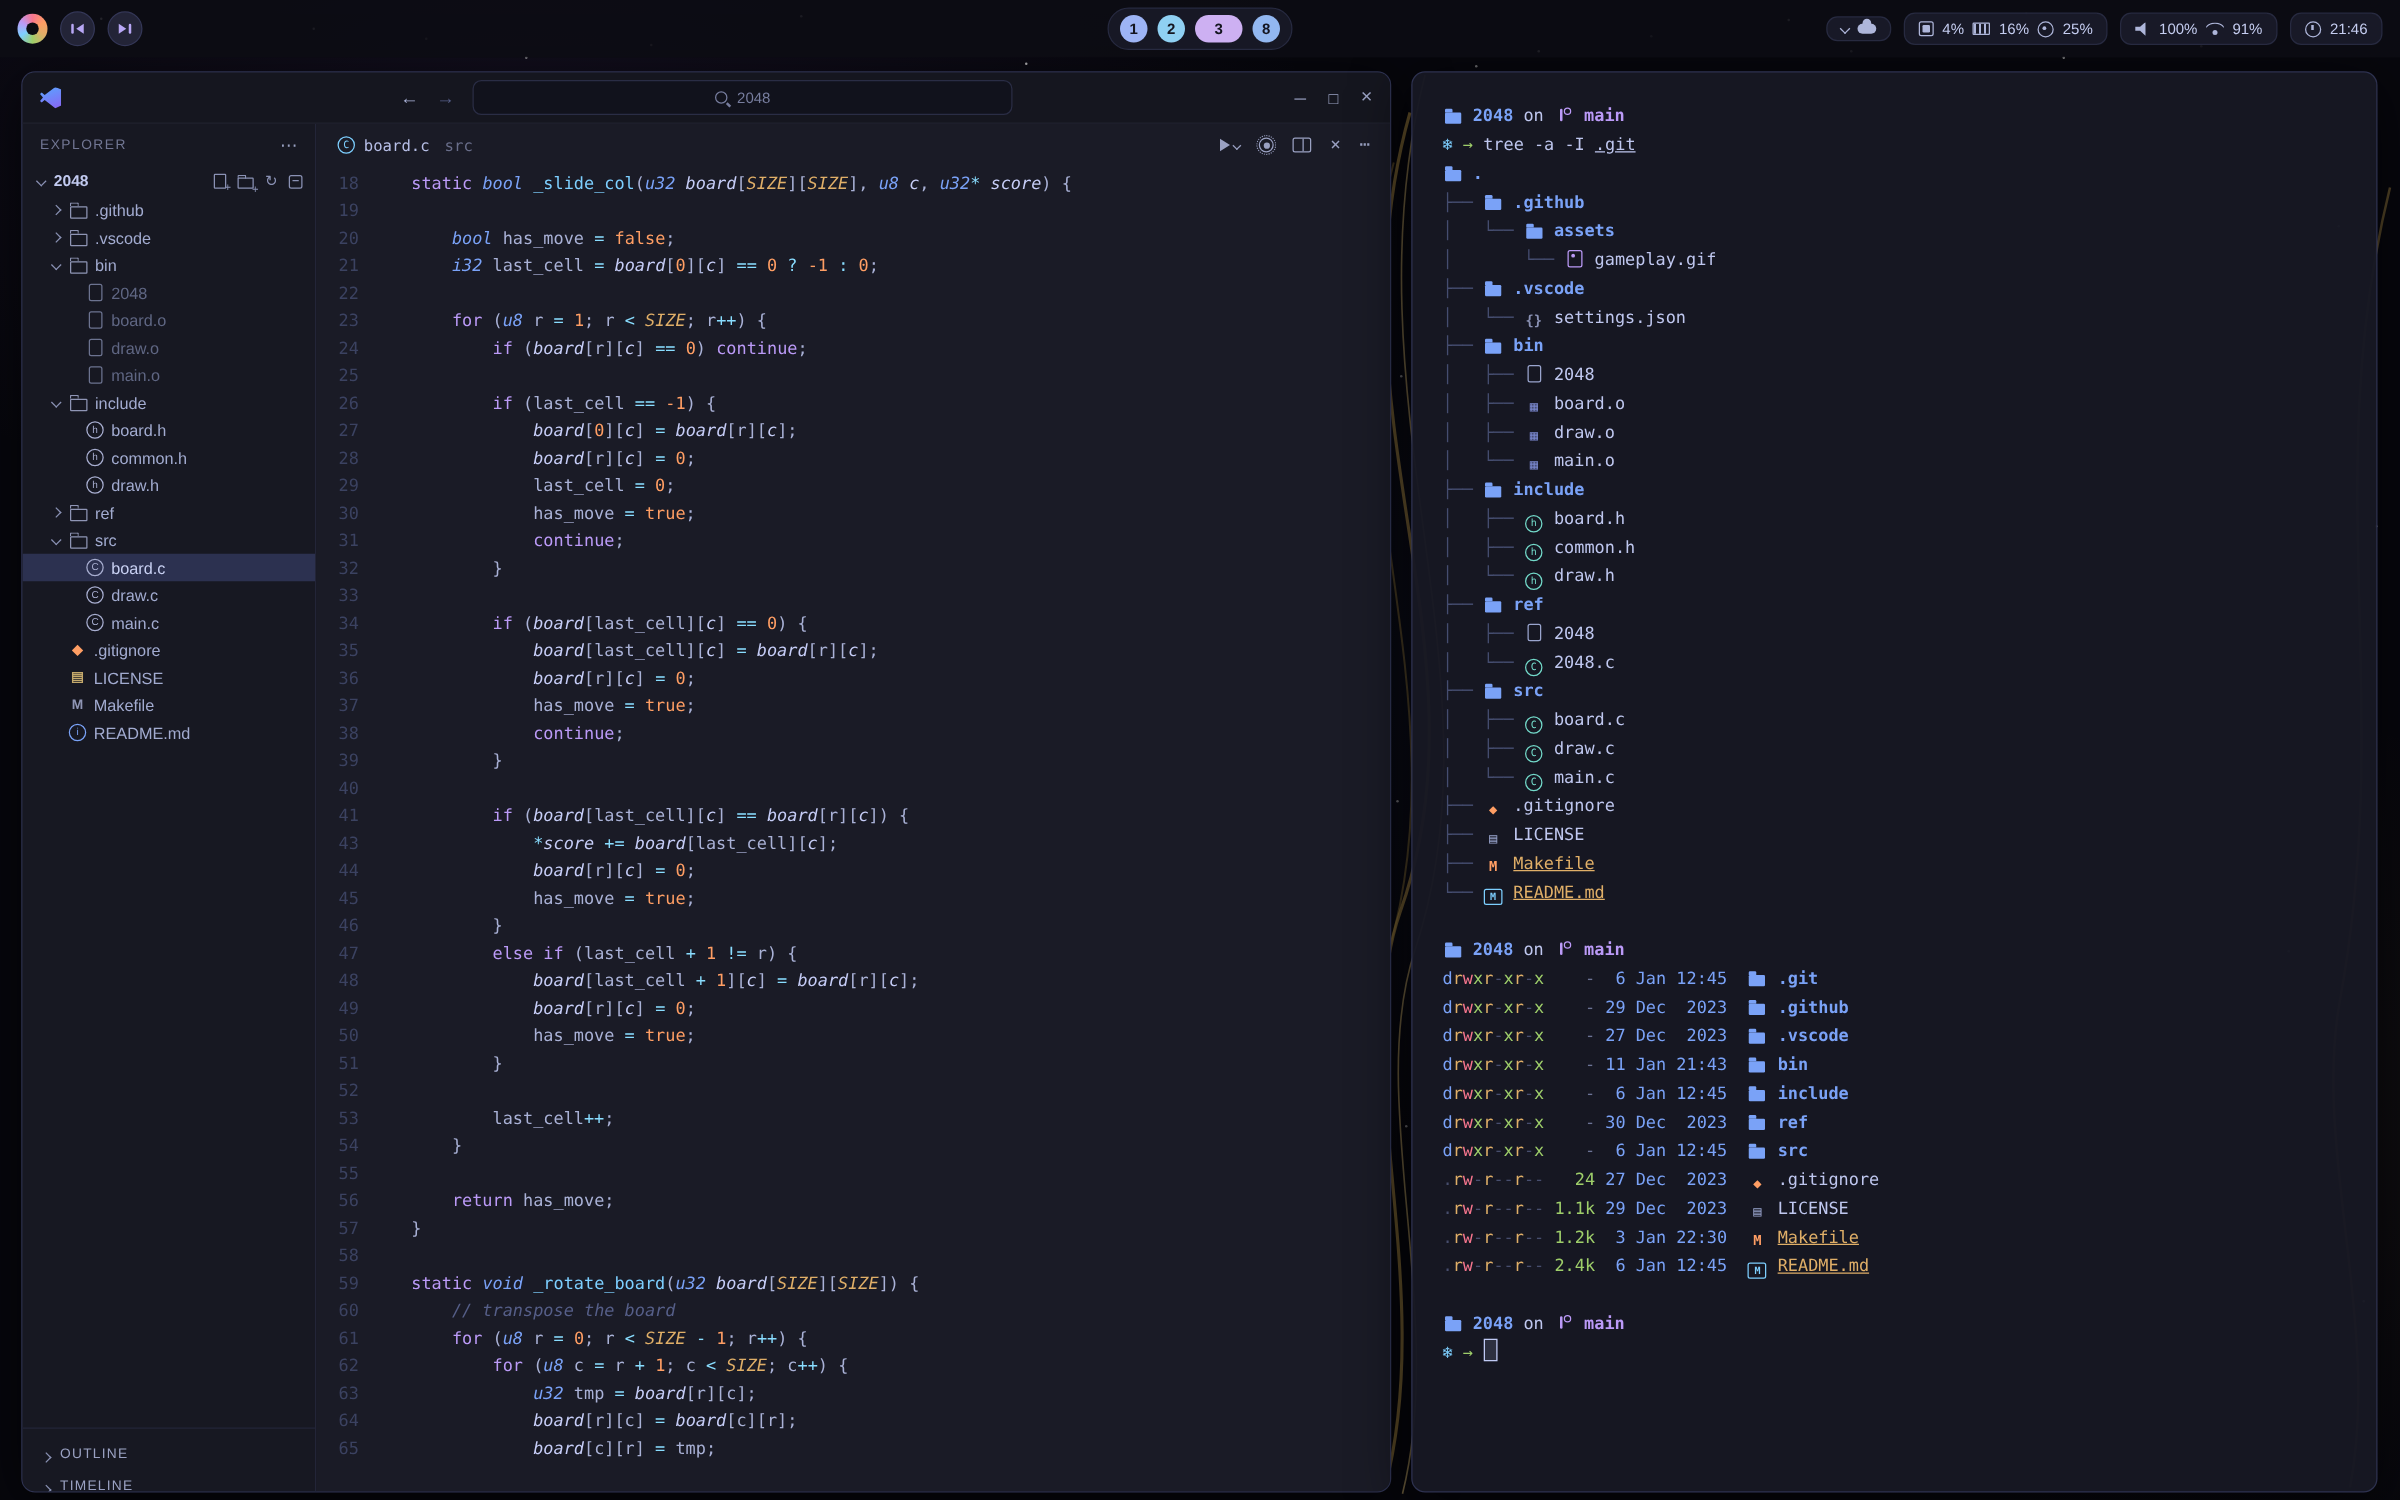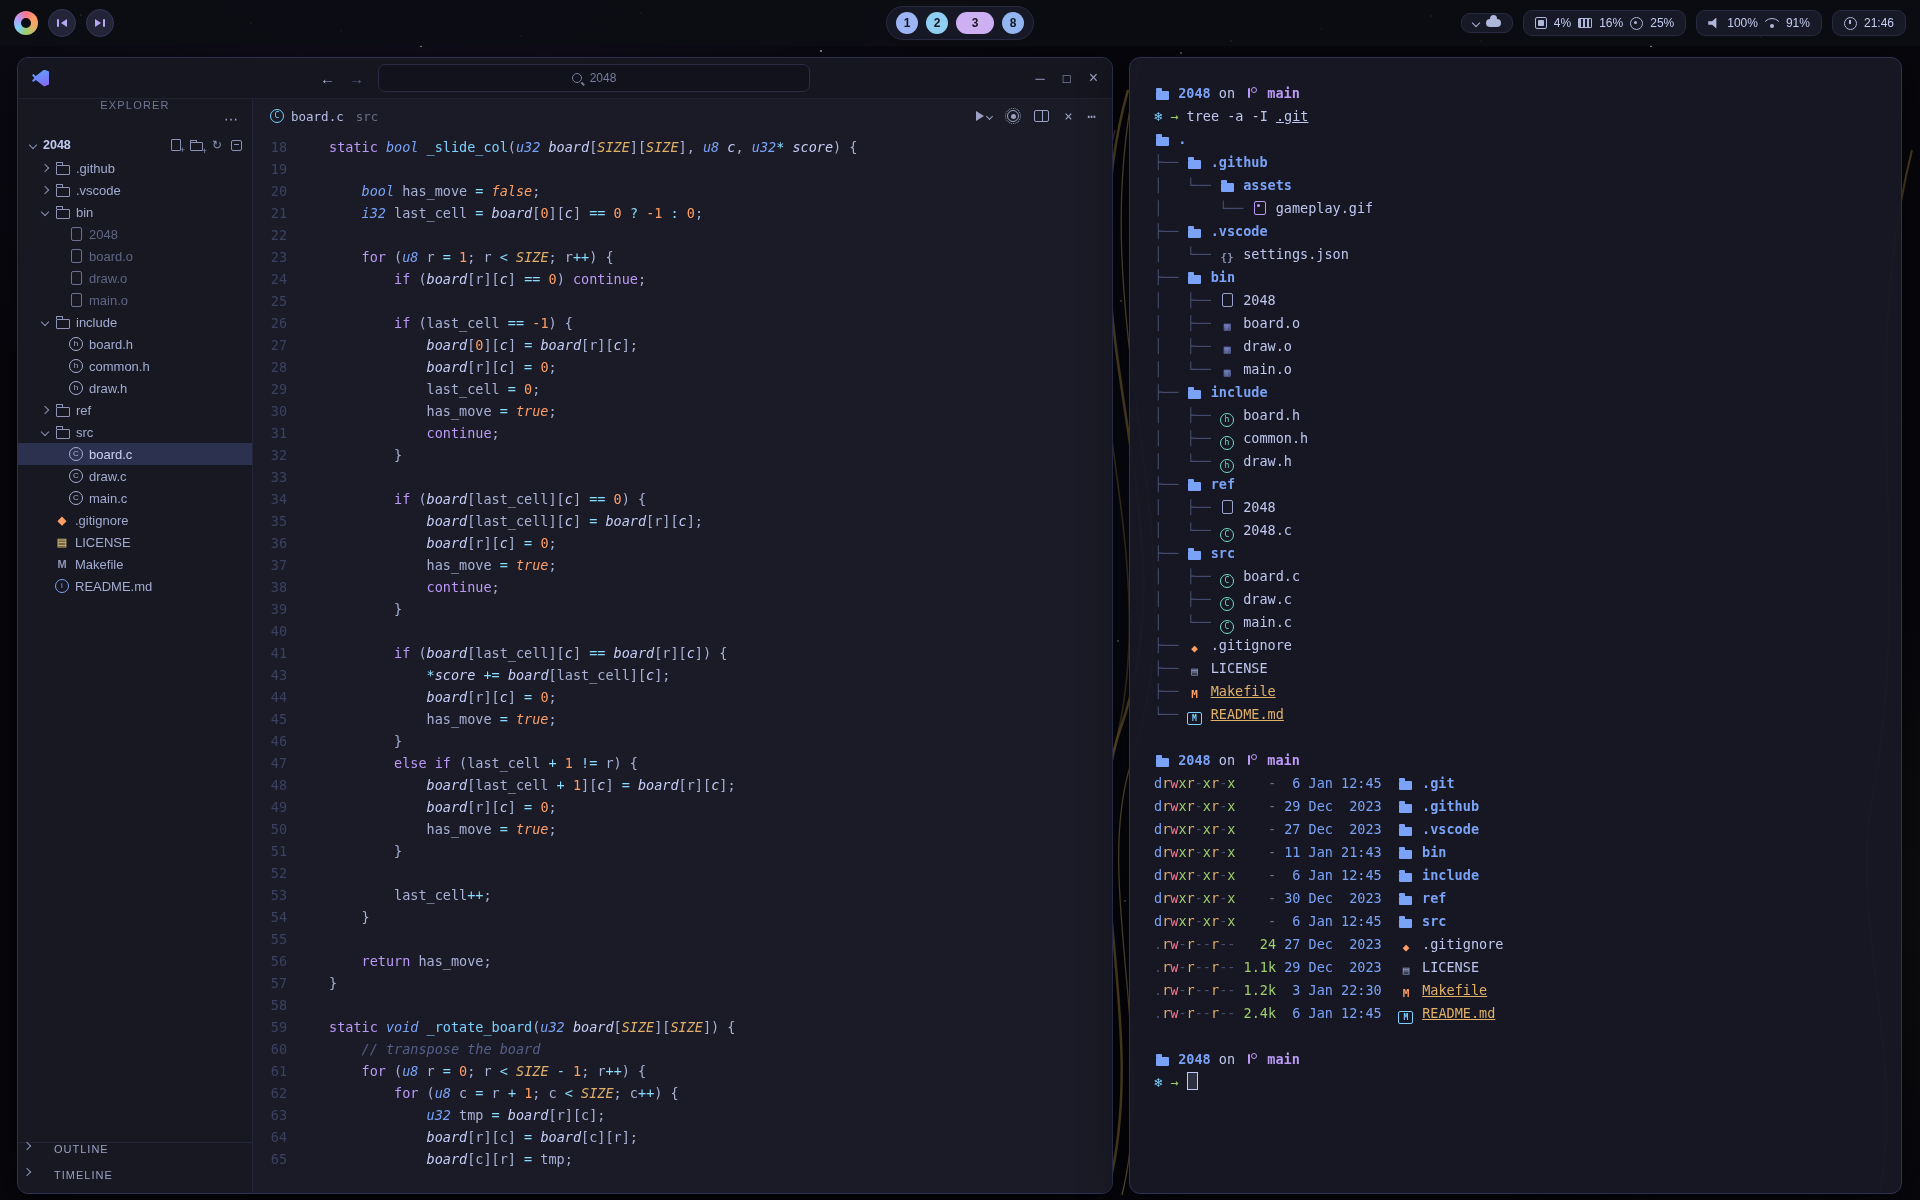--- a/index.html
+++ b/index.html
@@ -102,21 +102,21 @@
     display:inline-block;margin-right:8px;}
   .ic-search::after{content:"";position:absolute;width:4px;height:1.5px;background:#777d9e;
     transform:rotate(45deg);right:-4px;bottom:-2px;}
   .winctrl{margin-left:auto;display:flex;align-items:center;gap:18px;color:#9aa1c2;font-size:13px;}
   .winctrl span{cursor:pointer;}
   
   .vs-body{display:flex;height:1096px;}
   .sidebar{width:234px;background:#171822;border-right:1px solid #232538;display:flex;flex-direction:column;
     font-size:13px;color:#a2abd0;}
   .exp-head{height:34px;display:flex;align-items:center;padding:0 14px;color:#717693;
-    font-size:11px;letter-spacing:1.2px;flex-direction:column;}
+    font-size:11px;letter-spacing:1.2px;}
   .kebab{margin-left:auto;color:#9aa1c2;font-size:14px;cursor:pointer;letter-spacing:0;}
   .root-row{height:24px;display:flex;align-items:center;padding-left:10px;cursor:pointer;}
   .root-row .chev{color:#8a91b4;margin:0 7px 1px 2px;}
   .root-label{font-weight:bold;font-size:12.5px;color:#c2caf0;}
   .root-actions{margin-left:auto;display:flex;align-items:center;gap:9px;margin-right:10px;color:#8a91b4;}
   .ra{cursor:pointer;font-size:12px;line-height:1;}
   .ic-newfile{width:8px;height:10px;border:1.2px solid currentColor;border-radius:1px;position:relative;display:inline-block;}
   .ic-newfile::after{content:"+";position:absolute;right:-5px;bottom:-5px;font-size:9px;}
   .ic-newfolder{width:11px;height:7px;border:1.2px solid currentColor;border-radius:1px;position:relative;display:inline-block;margin-top:3px;}
   .ic-newfolder::before{content:"";position:absolute;top:-3px;left:-1px;width:5px;height:2px;border:1.2px solid currentColor;border-bottom:none;border-radius:1px 1px 0 0;}
@@ -124,22 +124,22 @@
   .ic-collapse{width:9px;height:9px;border:1.2px solid currentColor;border-radius:2px;position:relative;display:inline-block;}
   .ic-collapse::after{content:"";position:absolute;left:2px;right:2px;top:3.5px;height:1.2px;background:currentColor;}
   #tree{flex:0 0 auto;}
   .trow{height:22px;display:flex;align-items:center;cursor:pointer;white-space:nowrap;}
   .trow .chev{color:#8a91b4;margin:0 7px 1px 2px;flex:none;}
   .chev-sp{display:inline-block;width:14px;flex:none;}
   .tlabel{margin-left:5px;}
   .trow.sel{background:#2c3150;color:#c8d0f2;}
   .trow.dimmed{color:#5f6683;}
   .side-bottom{margin-top:auto;border-top:1px solid #232538;}
-  .srow{height:26px;display:flex;align-items:flex-start;padding:0 6px;font-size:11px;letter-spacing:1px;
-    color:#9aa1c2;cursor:pointer;gap:24px;}
+  .srow{height:26px;display:flex;align-items:flex-end;padding:0 16px;font-size:11px;letter-spacing:1px;
+    color:#9aa1c2;cursor:pointer;gap:8px;}
   .srow .chev{color:#8a91b4;}
   
   .editor{flex:1;display:flex;flex-direction:column;background:#1a1b26;min-width:0;}
   .crumbs{height:34px;display:flex;align-items:center;padding:0 16px;
     font-family:"DejaVu Sans Mono",monospace;font-size:12.5px;color:#b6bee6;}
   .crumb-file{margin-left:6px;cursor:pointer;}
   .crumb-path{margin-left:12px;color:#696e8a;cursor:pointer;}
   .ed-actions{margin-left:auto;display:flex;align-items:center;gap:15px;color:#9aa1c2;}
   .ea{cursor:pointer;display:inline-flex;align-items:center;gap:3px;font-size:14px;}
   .tri-run{width:0;height:0;border-left:8px solid #9aa1c2;border-top:5px solid transparent;border-bottom:5px solid transparent;display:inline-block;}
@@ -154,21 +154,21 @@
   .cline{display:flex;white-space:pre;height:22px;}
   .lnum{width:52px;flex:none;text-align:center;padding-right:24px;color:#3b4261;}
   .ltext{white-space:pre;}
   
   .tk-k{color:#bb9af7;}
   .tk-ty{color:#7aa2f7;font-style:italic;}
   .tk-fn{color:#7dcfff;}
   .tk-pm{color:#c6cdf7;font-style:italic;}
   .tk-cn{color:#e0af68;font-style:italic;}
   .tk-n{color:#ff9e64;}
-  .tk-b{color:#ff9e64;font-style:italic;}
+  .tk-b{color:#ff9e64;}
   .tk-o{color:#89ddff;}
   .tk-cm{color:#565f89;font-style:italic;}
   .tk-d{color:#a9b1d6;}
   
   .tline{white-space:pre;min-height:23px;}
   .tk-ln{color:#454d70;}
   .tk-dir{color:#7aa2f7;font-weight:600;}
   .tk-fg{color:#bfc7ef;}
   .tk-fgu{color:#bfc7ef;text-decoration:underline;}
   .tk-yeu{color:#e0af68;text-decoration:underline;}

